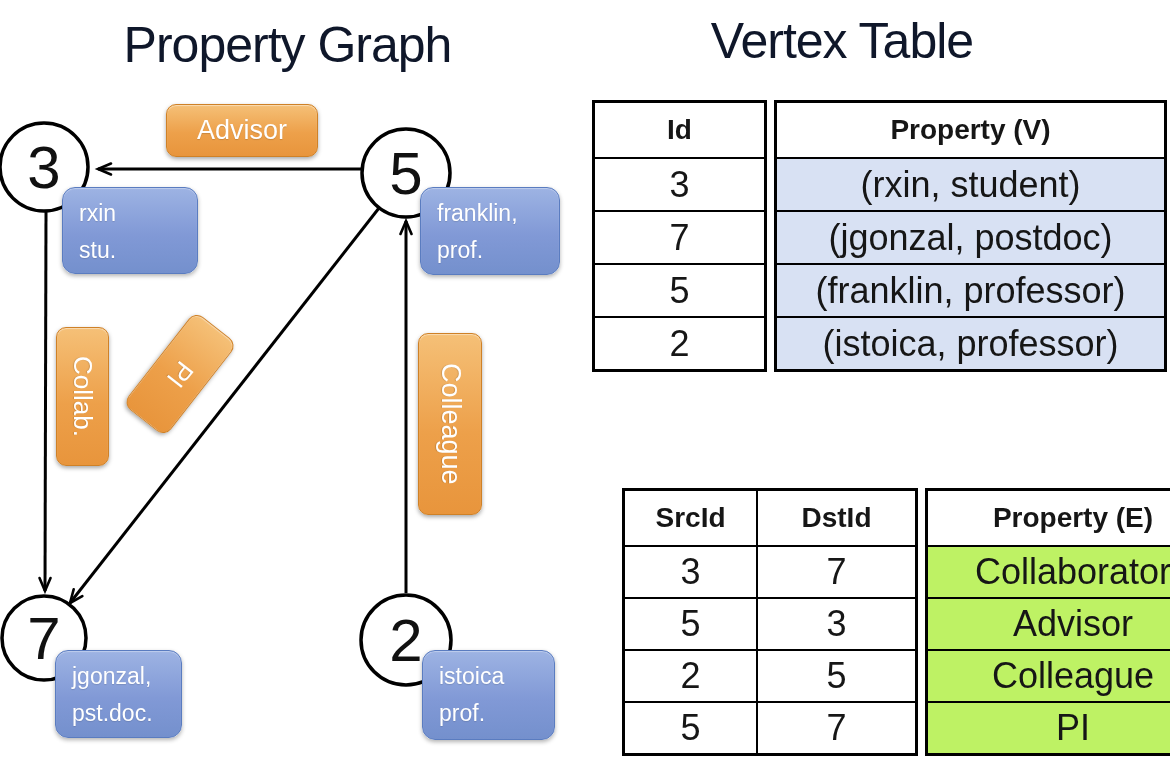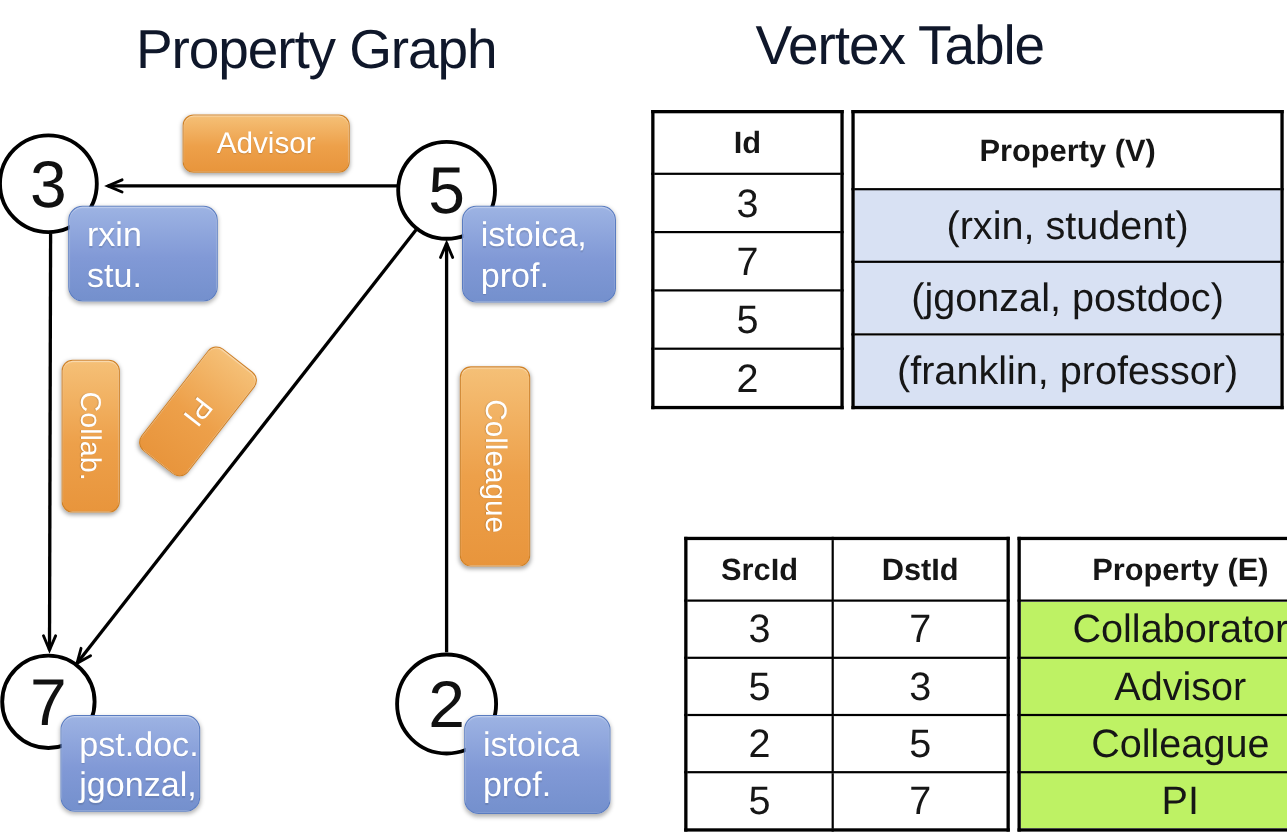--- a/index.html
+++ b/index.html
@@ -5,21 +5,21 @@
   html,body{margin:0;padding:0;background:#fff;}
   .stage{
     position:relative;width:1170px;height:760px;background:#fff;overflow:hidden;
     font-family:"Liberation Sans",sans-serif;color:#161616;
   }
   .title{
     position:absolute;text-align:center;font-size:50px;font-weight:400;
     letter-spacing:-1px;color:#0f172a;white-space:nowrap;
   }
   .pg-title{left:5px;top:16px;width:565px;}
-  .vt-title{left:568px;top:12px;width:500px;text-align:center;}
+  .vt-title{left:592px;top:12px;width:500px;text-align:center;}
   .et-title{left:596px;top:398px;width:480px;}
 
   svg.graph{position:absolute;left:0;top:0;z-index:1;}
 
   .node-num{
     position:absolute;width:80px;height:80px;z-index:2;
     display:flex;align-items:center;justify-content:center;
     font-size:60px;color:#111;
   }
   .n3{left:4px;top:127px;}
@@ -39,21 +39,21 @@
   .lbl-advisor{left:166px;top:104px;width:150px;height:51px;}
   .vert{writing-mode:vertical-rl;}
   .lbl-collab{left:56px;top:327px;width:51px;height:137px;font-size:26px;}
   .lbl-colleague{left:418px;top:333px;width:62px;height:180px;}
   .lbl-pi{left:153px;top:315px;width:52px;height:116px;transform:rotate(38deg);font-size:26px;}
 
   .vprop{
     position:absolute;z-index:3;
     background:linear-gradient(180deg,#9db3e3 0%,#8199d6 55%,#7490cd 100%);
     border:1px solid #5a7cc0;border-radius:13px;
-    color:#fff;font-size:31px;line-height:37px;
+    color:#fff;font-size:23px;line-height:37px;
     padding:7px 0 0 16px;box-sizing:border-box;
     box-shadow:0 2px 4px rgba(0,0,0,0.3), inset 0 1px 1px rgba(255,255,255,0.35);
     text-shadow:0 1px 1px rgba(0,0,0,0.12);
   }
   .vp-rxin{left:62px;top:187px;width:136px;height:87px;}
   .vp-franklin{left:420px;top:187px;width:140px;height:88px;}
   .vp-jgonzal{left:55px;top:650px;width:127px;height:88px;}
   .vp-istoica{left:422px;top:650px;width:133px;height:90px;}
 
   .table-wrap{position:absolute;display:flex;gap:7px;z-index:2;}
@@ -111,26 +111,26 @@
   <div class="edge-label lbl-advisor">Advisor</div>
   <div class="edge-label vert lbl-collab">Collab.</div>
   <div class="edge-label vert lbl-pi">PI</div>
   <div class="edge-label vert lbl-colleague">Colleague</div>
 
   <div class="vprop vp-rxin">
     <div>rxin</div>
     <div>stu.</div>
   </div>
   <div class="vprop vp-franklin">
-    <div>istoica,</div>
+    <div>franklin,</div>
     <div>prof.</div>
   </div>
   <div class="vprop vp-jgonzal">
+    <div>jgonzal,</div>
     <div>pst.doc.</div>
-    <div>jgonzal,</div>
   </div>
   <div class="vprop vp-istoica">
     <div>istoica</div>
     <div>prof.</div>
   </div>
 
   <div class="title vt-title">Vertex Table</div>
 
   <div class="table-wrap vt-wrap">
     <table class="t vtbl id-t">
@@ -159,20 +159,23 @@
           </tr>
       <tr>
             <td class="txt">(rxin, student)</td>
           </tr>
       <tr>
             <td class="txt">(jgonzal, postdoc)</td>
           </tr>
       <tr>
             <td class="txt">(franklin, professor)</td>
           </tr>
+      <tr>
+            <td class="txt">(istoica, professor)</td>
+          </tr>
     </tbody>
       </table>
   </div>
 
 
   <div class="table-wrap et-wrap">
     <table class="t etbl srcdst-t">
       <tbody>
           <tr>
         <th class="col-src">SrcId</th>

